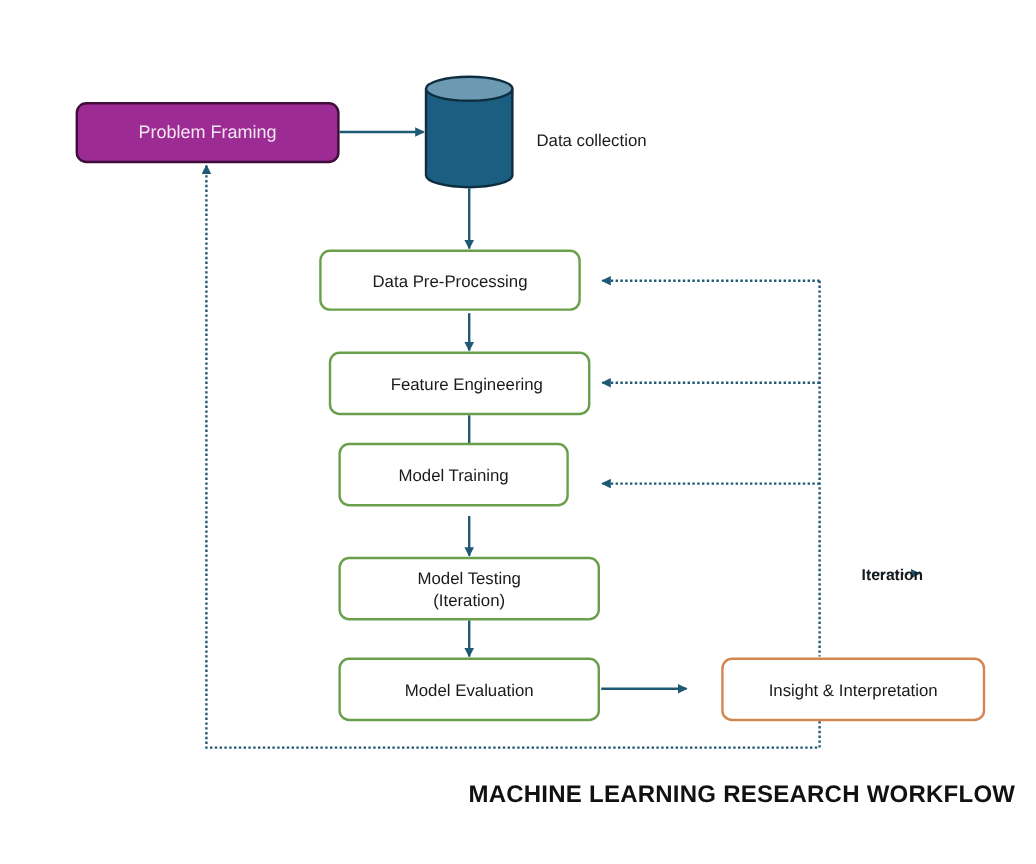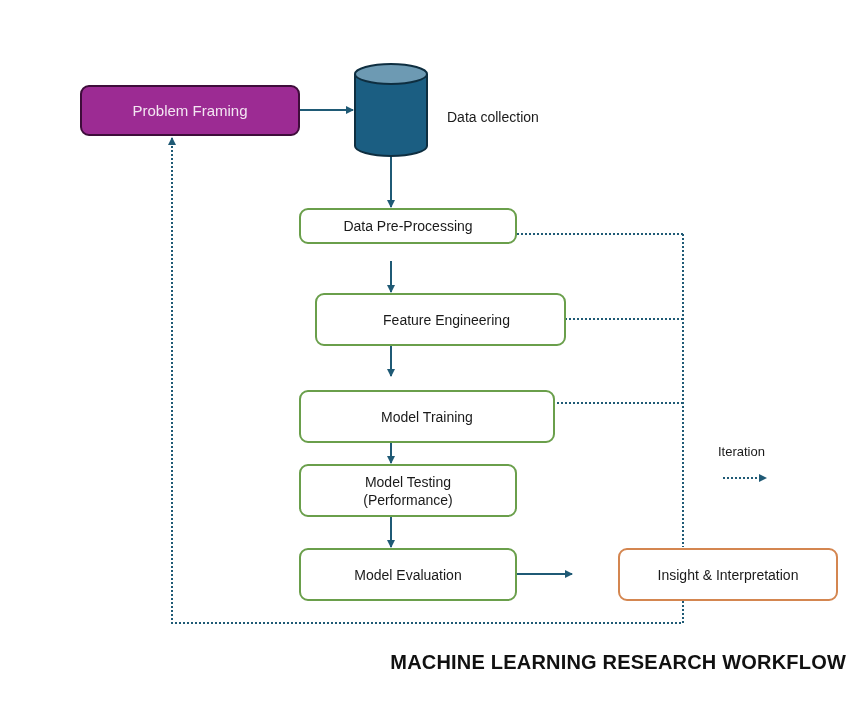--- a/index.html
+++ b/index.html
@@ -2,21 +2,21 @@
 <html><head>
 <meta charset="utf-8">
 <style>
   html, body { margin: 0; padding: 0; background: #ffffff; }
   body { width: 863px; height: 720px; position: relative; overflow: hidden;
          font-family: "Liberation Sans", sans-serif; }
   #canvas { position: absolute; left: 0; top: 0; }
   .box { position: absolute; box-sizing: border-box; display: flex;
          align-items: center; justify-content: center; text-align: center;
          font-size: 14px; line-height: 18px; color: #1a1a1a; background: #fff;
-         font-family: "Liberation Sans", sans-serif; margin-left: 17px; }
+         font-family: "Liberation Sans", sans-serif; }
   .box span { display: block; }
   .green { border: 2px solid #6a9f4b; border-radius: 9px; }
   .orange { border: 2px solid #d48650; border-radius: 9px; }
   .purple { border: 2px solid #3e0d3a; border-radius: 9px; background: #9c2b93; color: #f3e6f2; font-size: 15px; }
   .label { position: absolute; font-size: 14px; color: #1a1a1a; font-family: "Liberation Sans", sans-serif; }
   .title { position: absolute; left: 0; width: 846px; top: 651px; text-align: right;
            font-weight: bold; font-size: 20px; letter-spacing: 0.2px; color: #111;
            font-family: "Liberation Sans", sans-serif; }
 </style>
 </head>
@@ -50,40 +50,40 @@
 
   <line x1="723" y1="478" x2="766" y2="478" stroke="#1f5a75" stroke-width="2" stroke-dasharray="2,2" marker-end="url(#arrowhead)"></line>
 </svg>
 
 <div class="box purple" style="left:63px; top:85px; width:220px; height:51px;">
   <span>Problem Framing</span>
 </div>
 
 <div class="label" style="left:447px; top:109px;">Data collection</div>
 
-<div class="box green" style="left:282px; top:208px; width:218px; height:36px;">
+<div class="box green" style="left:266px; top:208px; width:218px; height:51px;">
   <span>Data Pre-Processing</span>
 </div>
 
-<div class="box green" style="left:298px; top:293px; width:251px; height:53px;padding-left:12px;">
+<div class="box green" style="left:274px; top:293px; width:218px; height:53px;padding-left:12px;">
   <span>Feature Engineering</span>
 </div>
 
-<div class="box green" style="left:282px; top:390px; width:256px; height:53px;">
+<div class="box green" style="left:282px; top:369px; width:192px; height:53px;">
   <span>Model Training</span>
 </div>
 
 <div class="box green" style="left:282px; top:464px; width:218px; height:53px; flex-direction:column;">
   <span>Model Testing</span>
-  <span>(Performance)</span>
+  <span>(Iteration)</span>
 </div>
 
 <div class="box green" style="left:282px; top:548px; width:218px; height:53px; flex-direction:column;">
   <span>Model Evaluation</span>
 </div>
 
 <div class="box orange" style="left:601px; top:548px; width:220px; height:53px;">
   <span>Insight &amp; Interpretation</span>
 </div>
 
-<div class="label" style="left:718px; top:444px; font-size:13px;">Iteration</div>
+<div class="label" style="left:718px; top:471px; font-size:13px;font-weight:bold;">Iteration</div>
 
 <div class="title">MACHINE LEARNING RESEARCH WORKFLOW</div>
 
 </body></html>

